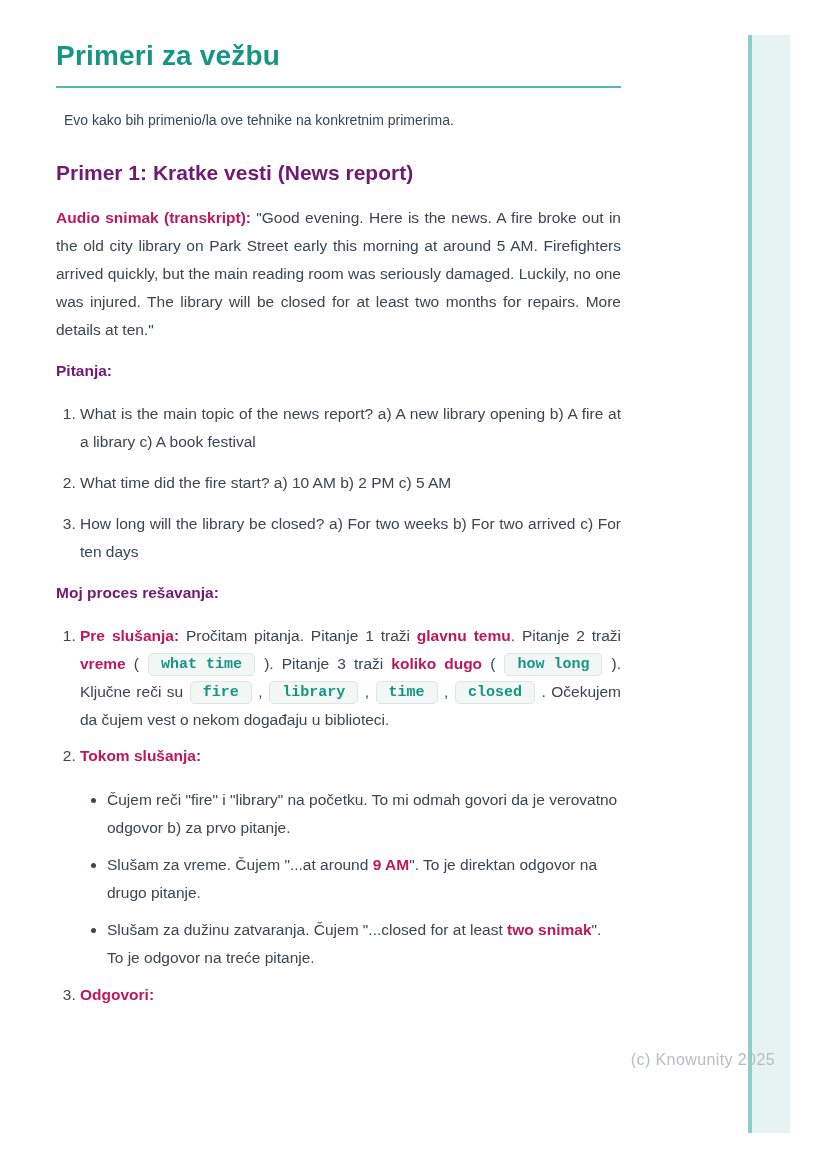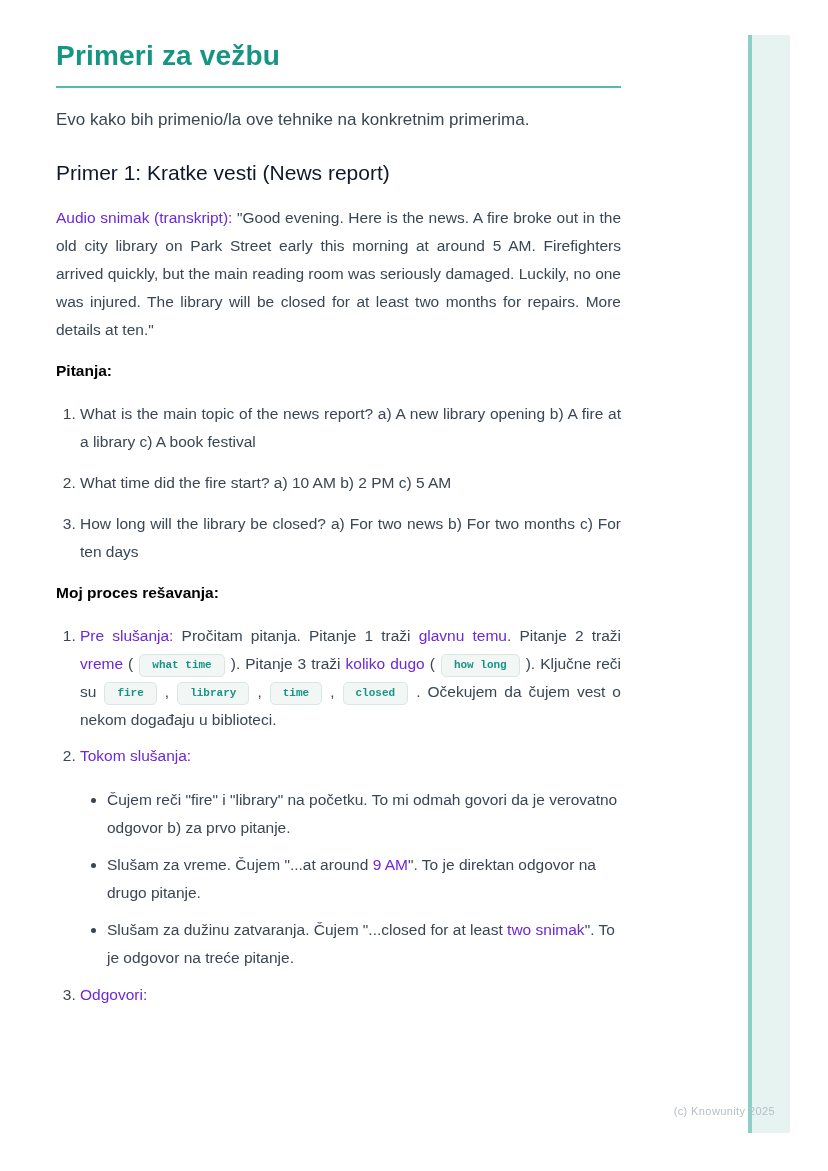--- a/index.html
+++ b/index.html
@@ -24,43 +24,43 @@
     font-weight: bold;
     color: #169585;
     letter-spacing: 0.2px;
   }
   .title-rule {
     border: none;
     border-top: 2px solid #56b9aa;
     margin: 14px 0 0 0;
   }
   p.intro {
-    margin: 18px 0 0 0;
-    font-size: 17px;
+    margin: 18px 0 0 8px;
+    font-size: 14px;
     line-height: 28px;
   }
   h2.section-heading {
     margin: 26px 0 0 0;
     font-size: 21px;
     line-height: 26px;
-    font-weight: normal;
-    color: #0f172a;
+    font-weight: bold;
+    color: #701a75;
   }
   p.body-par {
     margin: 18px 0 0 0;
     font-size: 15.5px;
     line-height: 28px;
     text-align: justify;
   }
   p.label {
     margin: 13px 0 0 0;
     font-size: 15.5px;
     line-height: 28px;
     font-weight: bold;
-    color: #000000;
+    color: #701a75;
   }
   ol.questions-list {
     margin: 15px 0 0 0;
     padding-left: 24px;
     font-size: 15.5px;
     line-height: 28px;
   }
   ol.questions-list > li { margin-bottom: 13px; text-align: justify; }
   ol.questions-list > li:last-child { margin-bottom: 0; }
   ol.process-list {
@@ -75,25 +75,25 @@
     margin: 16px 0 0 0;
     padding-left: 27px;
     list-style-type: disc;
   }
   ul.bullet-list > li { margin-bottom: 9px; text-align: left; }
   ol.answers-list {
     margin: 14px 0 0 0;
     padding-left: 27px;
   }
   ol.answers-list > li { margin-bottom: 6px; }
-  .b { font-weight: normal; color: #6d28d9; }
+  .b { font-weight: bold; color: #be185d; }
   .code {
     display: inline-block;
     font-family: "Liberation Mono", "DejaVu Sans Mono", monospace;
-    font-size: 11px;
+    font-size: 15px;
     font-weight: bold;
     color: #169585;
     background: #f2f7f5;
     border: 1px solid #dbe7e2;
     border-radius: 5px;
     padding: 0 12px;
     line-height: 21px;
     vertical-align: 1px;
     margin: 0 1px;
   }
@@ -102,23 +102,23 @@
     top: 35px;
     right: 38px;
     width: 38px;
     height: 1098px;
     background: #e7f3f1;
     border-left: 4px solid #8ccfc9;
     z-index: 1;
   }
   .footer-copyright {
     position: absolute;
-    top: 1103px;
+    top: 1052px;
     right: 53px;
-    font-size: 11px;
+    font-size: 16px;
     line-height: 16px;
     color: #b6bec4;
     letter-spacing: 0.4px;
     z-index: 2;
   }
 </style>
 </head>
 <body>
 
 <div class="content">
@@ -130,21 +130,21 @@
 
   <h2 class="section-heading">Primer 1: Kratke vesti (News report)</h2>
 
   <p class="body-par"><span class="b">Audio snimak (transkript): </span><span>"Good evening. Here is the news. A fire broke out in the old city library on Park Street early this morning at around 5 AM. Firefighters arrived quickly, but the main reading room was seriously damaged. Luckily, no one was injured. The library will be closed for at least two months for repairs. More details at ten."</span></p>
 
   <p class="label">Pitanja:</p>
 
   <ol class="questions-list">
     <li>What is the main topic of the news report? a) A new library opening b) A fire at a library c) A book festival</li>
     <li>What time did the fire start? a) 10 AM b) 2 PM c) 5 AM</li>
-    <li>How long will the library be closed? a) For two news b) For two months c) For ten days</li>
+    <li>How long will the library be closed? a) For two weeks b) For two arrived c) For ten days</li>
   </ol>
 
   <p class="label">Moj proces rešavanja:</p>
 
   <ol class="process-list">
     <li class="justify"><span class="b">Pre slušanja:</span><span> Pročitam pitanja. Pitanje 1 traži </span><span class="b">glavnu temu</span><span>. Pitanje 2 traži </span><span class="b">vreme</span><span> ( </span><span class="code">what time</span><span> ). Pitanje 3 traži </span><span class="b">koliko dugo</span><span> ( </span><span class="code">how long</span><span> ). Ključne reči su </span><span class="code">fire</span><span> , </span><span class="code">library</span><span> , </span><span class="code">time</span><span> , </span><span class="code">closed</span><span> . Očekujem da čujem vest o nekom događaju u biblioteci.</span></li>
 
     <li>
       <span class="b">Tokom slušanja:</span>
       <ul class="bullet-list">

